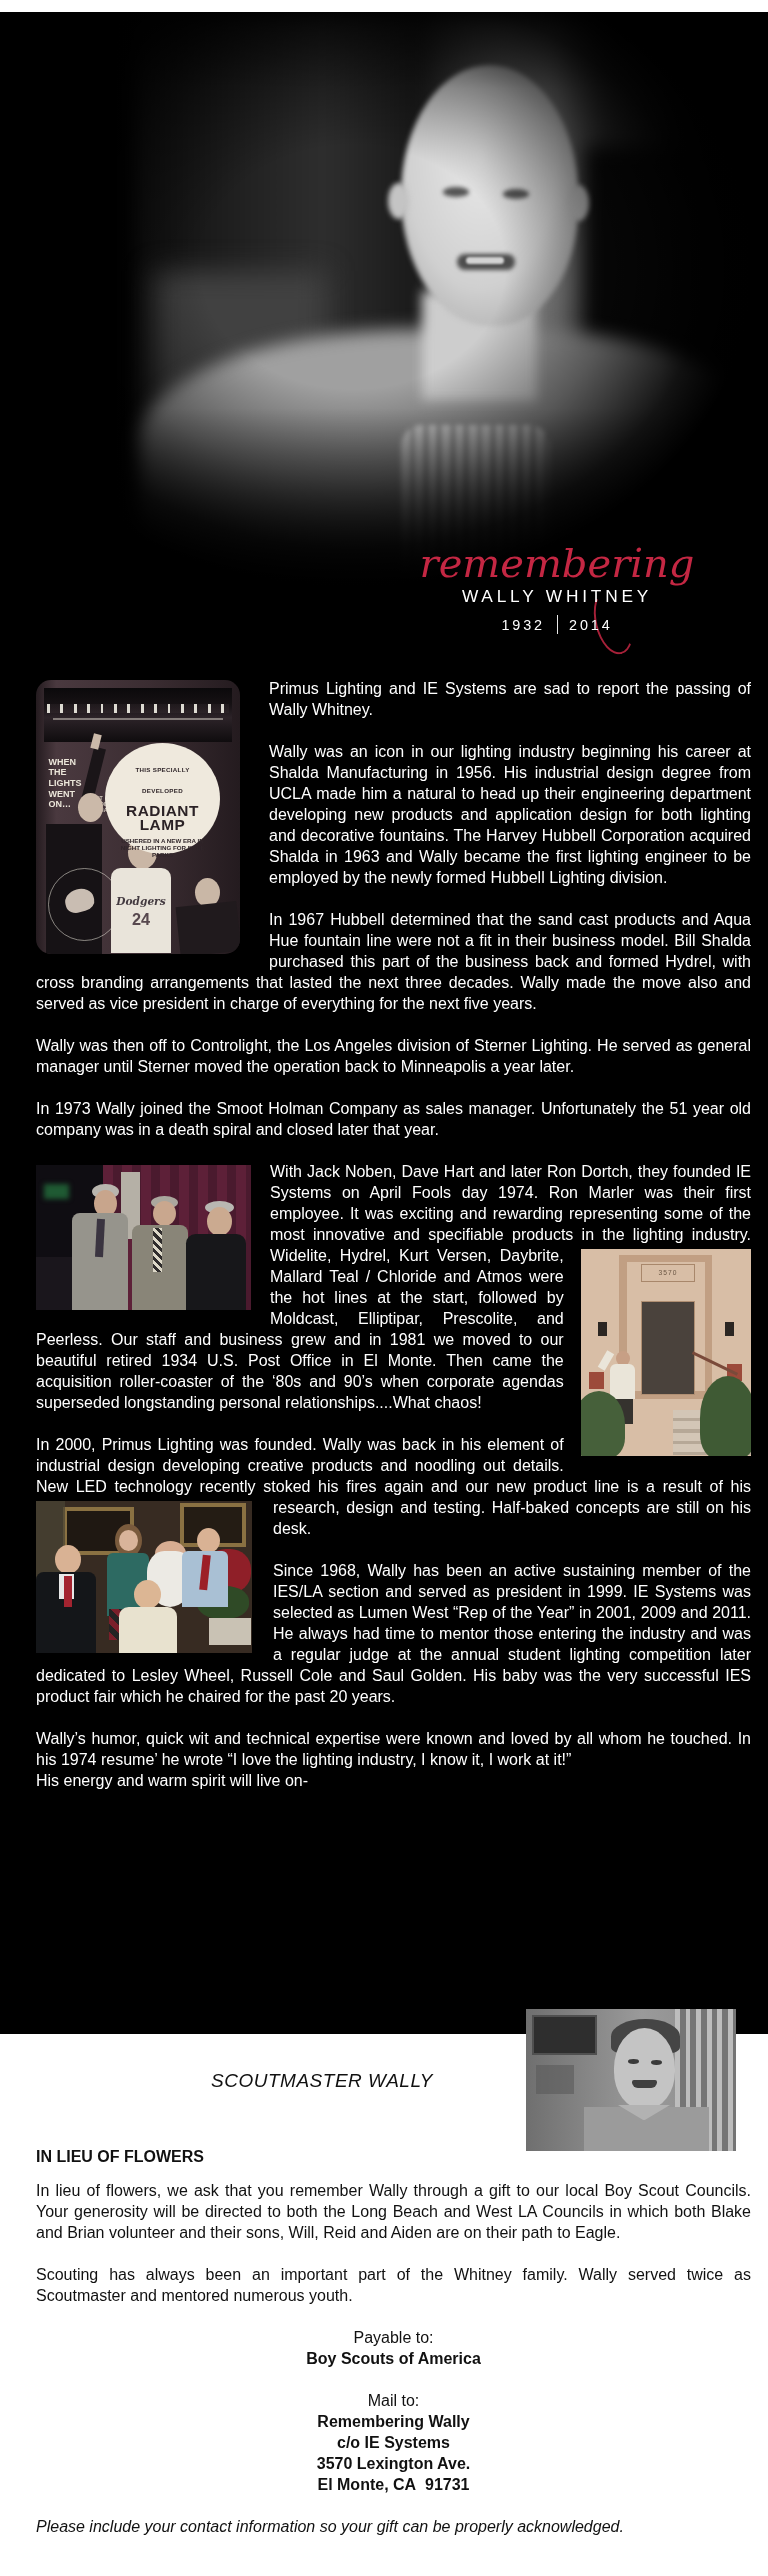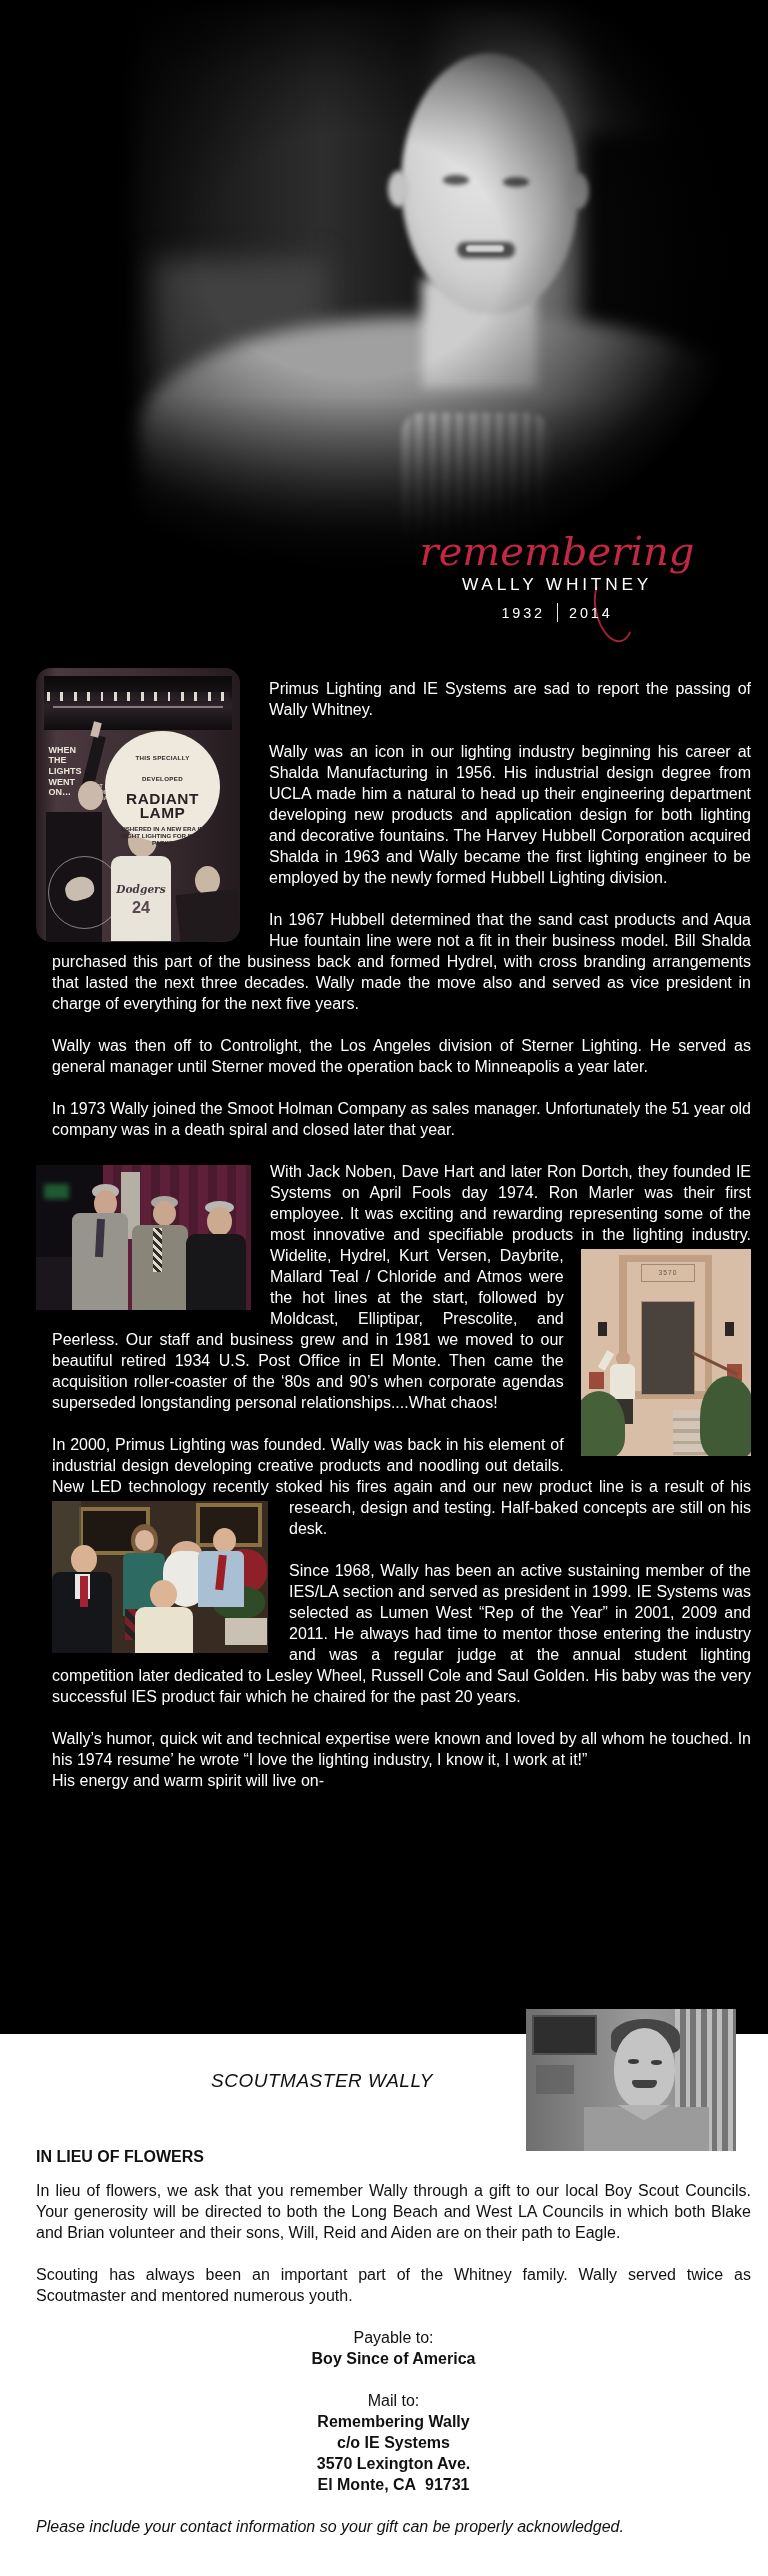--- a/index.html
+++ b/index.html
@@ -1,19 +1,19 @@
 <!DOCTYPE html>
 <html><head>
 <meta charset="utf-8">
 <style>
   html,body{margin:0;padding:0;background:#ffffff;}
   .page{position:relative;width:768px;height:2576px;margin:0 auto;overflow:hidden;
         font-family:"Liberation Sans",sans-serif;background:#ffffff;}
   
-  .black{position:absolute;top:0;left:0;width:768px;height:2034px;background:#000;overflow:hidden;}
+  .black{position:absolute;top:12px;left:0;width:768px;height:2034px;background:#000;overflow:hidden;}
   .white{position:absolute;top:2034px;left:0;width:768px;height:542px;background:#fff;color:#111;}
   
   .hero{position:absolute;top:0;left:0;width:768px;height:639px;background:#000;overflow:hidden;}
   .hp{position:absolute;left:134px;top:0;width:634px;height:567px;}
   .shape{position:absolute;display:block;}
   .hp-bg{inset:0;background:linear-gradient(90deg,#0e0e0e 0%,#222 18%,#2e2e2e 30%,#191919 45%,#6e6e6e 58%,#8d8d8d 66%,#383838 74%,#0f0f0f 88%);filter:blur(9.6px);}
   .hp-win{left:19px;top:259px;width:173px;height:173px;background:#414141;filter:blur(13.4px);}
   .hp-winr{left:451px;top:134px;width:154px;height:269px;background:#0a0a0a;filter:blur(9.6px);}
   .hp-jacket{left:4.8px;top:317px;width:620px;height:255px;background:#a0a0a0;border-radius:45% 40% 0 0;filter:blur(8.6px);}
   .hp-neck{left:288px;top:279px;width:115px;height:110px;background:#cdcdcd;filter:blur(5.8px);}
@@ -37,21 +37,21 @@
   .dname{margin-top:1.9px;color:#fff;font-size:17.3px;letter-spacing:3.8px;}
   .years{margin-top:8.6px;display:flex;justify-content:center;align-items:center;gap:11.5px;
          color:#fff;font-size:14.4px;letter-spacing:2.9px;}
   .ybar{width:1px;height:19px;background:#e8e8e8;}
   .swash{position:absolute;top:576px;left:595px;width:33px;height:63px;z-index:4;
          border:2.9px solid transparent;border-left:2.9px solid #c42743;border-bottom:2.9px solid #c42743;
          border-radius:50%;transform:rotate(-14deg);opacity:.85;}
   
   .bio{position:absolute;top:666px;left:36px;width:715px;color:#fff;
        font-size:16px;line-height:21px;text-align:justify;}
-  .bio p{margin:12px 0 21px;padding-left:16px;}
+  .bio p{margin:0 0 21px;}
   .bio p:last-child{margin-bottom:0;}
   .ph{position:relative;overflow:hidden;background:#101010;}
   
   .brochure{float:left;width:204px;height:274px;margin:1.9px 29px 7.7px 0;
             background:linear-gradient(90deg,#241b1f 0%,#4a393f 10%,#3b2d32 55%,#241b1f 100%);border-radius:15px;}
   .stadium{position:absolute;left:7.7px;top:7.7px;right:7.7px;height:54px;
            background:linear-gradient(180deg,#0b090b 0%,#161114 30%,#2c2328 55%,#0f0c0e 100%);}
   .stadium::before{content:"";position:absolute;left:3.8px;right:3.8px;top:16.3px;height:9.6px;
            background:repeating-linear-gradient(90deg,rgba(242,240,230,.9) 0 2.9px,rgba(70,58,62,.2) 2.9px 13.4px);}
   .stadium::after{content:"";position:absolute;left:9.6px;right:9.6px;top:30px;height:2.9px;background:rgba(222,216,206,.5);}
@@ -300,21 +300,21 @@
   </section>
 
   <section class="white">
     <div class="scout-title">SCOUTMASTER WALLY</div>
     <div class="flowers">
       <h3>IN LIEU OF FLOWERS</h3>
       <p>In lieu of flowers, we ask that you remember Wally through a gift to our local Boy Scout Councils. Your generosity will be directed to both the Long Beach and West LA Councils in which both Blake and Brian volunteer and their sons, Will, Reid and Aiden are on their path to Eagle.</p>
       <p>Scouting has always been an important part of the Whitney family. Wally served twice as Scoutmaster and mentored numerous youth.</p>
       <div class="center-block">
         <div>Payable to:</div>
-        <div class="cb-bold">Boy Since of America</div>
+        <div class="cb-bold">Boy Scouts of America</div>
       </div>
       <div class="center-block mail">
         <div>Mail to:</div>
         <div class="cb-bold">Remembering Wally</div>
         <div class="cb-bold">c/o IE Systems</div>
         <div class="cb-bold">3570 Lexington Ave.</div>
         <div class="cb-bold">El Monte, CA&nbsp; 91731</div>
       </div>
       <p class="note">Please include your contact information so your gift can be properly acknowledged.</p>
     </div>

